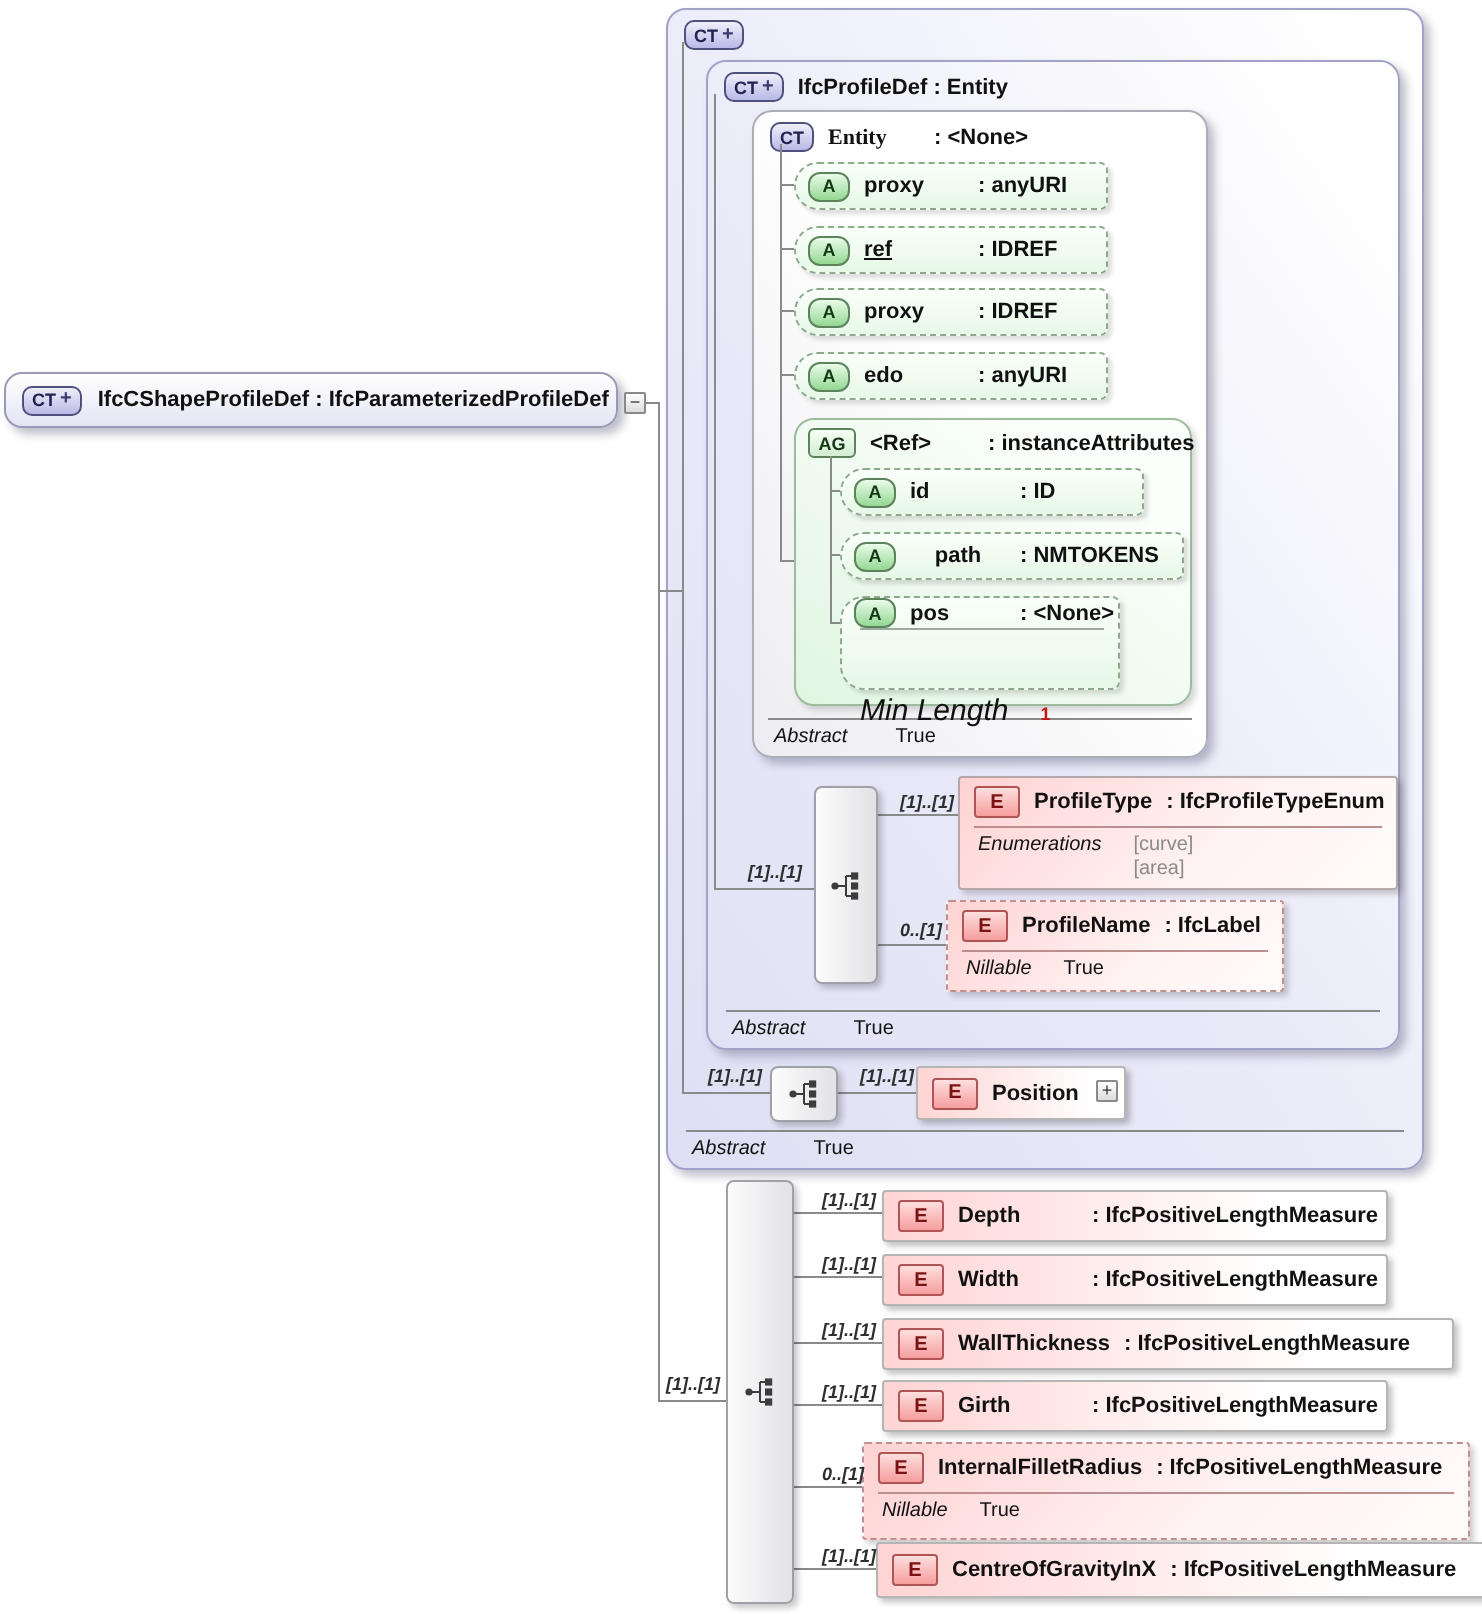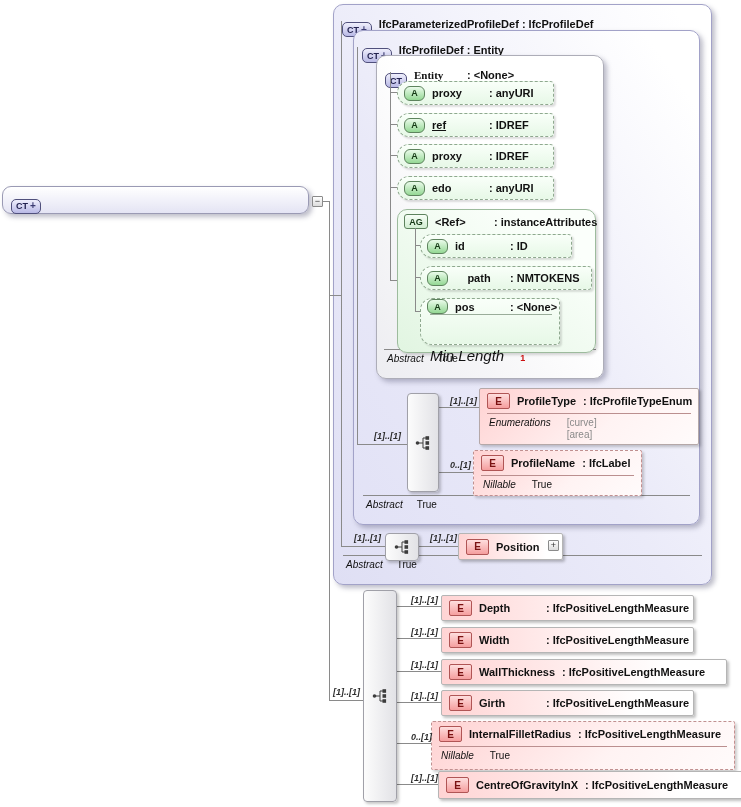--- a/index.html
+++ b/index.html
@@ -7,27 +7,27 @@
           font-family:"Liberation Sans",sans-serif;color:#111;}
   .ln{position:absolute;background:#8a8a8a;}
   .card{position:absolute;font-size:9px;font-style:italic;font-weight:600;color:#2e2e2e;white-space:nowrap;}
   
   .bigbox{position:absolute;border:1px solid #a2a2c8;border-radius:10px;
           box-shadow:3px 3px 5px rgba(90,90,120,.40);}
   .purple1{background:linear-gradient(to bottom left,#ffffff 5%,#ebebf9 55%,#dfdff4 100%);}
   .purple2{background:linear-gradient(to bottom left,#ffffff 8%,#e9e9f8 60%,#e2e2f6 100%);}
   .whitebox{background:linear-gradient(to bottom left,#ffffff 45%,#ededf1 100%);border-color:#adadb8;}
   .bb-head{display:flex;align-items:center;gap:7px;padding:5px 8px;font-weight:bold;font-size:11px;white-space:nowrap;}
-  .foot{position:absolute;left:9px;right:9px;bottom:13px;border-top:1px solid #8a8a8a;
-        display:flex;gap:14px;padding:3px 0 1px 3px;font-size:10px;align-items:baseline;white-space:nowrap;}
+  .foot{position:absolute;left:9px;right:9px;bottom:3px;border-top:1px solid #8a8a8a;
+        display:flex;gap:24px;padding:3px 0 1px 3px;font-size:10px;align-items:baseline;white-space:nowrap;}
   .foot .lbl{font-style:italic;}
   
   .ct-badge{display:inline-flex;align-items:center;justify-content:center;gap:2px;height:13px;padding:0 4px;
             border:1px solid #50507c;border-radius:5px;background:linear-gradient(#efeffc,#b9b9e6);
-            font-weight:bold;font-size:9px;color:#232350;flex:none;margin-top:12px;}
+            font-weight:bold;font-size:9px;color:#232350;flex:none;}
   .ct-badge .plus{font-weight:900;font-size:10px;line-height:10px;color:#3b3b72;}
   .a-badge{display:inline-flex;align-items:center;justify-content:center;width:19px;height:13px;flex:none;
            border:1px solid #5d835d;border-radius:6px;background:linear-gradient(#eafbea,#94d894);
            font-weight:bold;font-size:9px;color:#143814;}
   .ag-badge{display:inline-flex;align-items:center;justify-content:center;width:22px;height:13px;flex:none;
             border:1px solid #5d835d;border-radius:3px;background:linear-gradient(#f7fef7,#d2eed2);
             font-weight:bold;font-size:9px;color:#143814;}
   .e-badge{display:inline-flex;align-items:center;justify-content:center;width:21px;height:14px;flex:none;
            border:1px solid #b05555;border-radius:2px;background:linear-gradient(#fedede,#f59e9e);
            font-weight:bold;font-size:10px;color:#7a1212;}
@@ -70,21 +70,20 @@
 <body>
 
 <div id="canvas">
 
   <div class="bigbox purple1" style="left:333px;top:4px;width:377px;height:579px;">
     <div class="bb-head">
       <span class="ct-badge">
           <span>CT</span>
           <span class="plus">+</span>
         </span>
-      <span>IfcParameterizedProfileDef : IfcProfileDef</span>
     </div>
     <div class="foot">
       <span class="lbl">Abstract</span>
       <span>True</span>
     </div>
   </div>
 
   <div class="bigbox purple2" style="left:353px;top:30px;width:345px;height:493px;">
     <div class="bb-head">
       <span class="ct-badge">
@@ -323,16 +322,17 @@
   <div class="card" style="left:411px;top:660px;">[1]..[1]</div>
   <div class="card" style="left:411px;top:691px;">[1]..[1]</div>
   <div class="card" style="left:411px;top:732px;">0..[1]</div>
   <div class="card" style="left:411px;top:773px;">[1]..[1]</div>
 
   <div class="bigbox" style="left:2px;top:186px;width:307px;height:28px;border-color:#9a9ab4;border-radius:9px;background:linear-gradient(#ffffff,#e4e4f4);display:flex;align-items:center;gap:8px;padding:0 8px;box-sizing:border-box;">
     <span class="ct-badge">
         <span>CT</span>
         <span class="plus">+</span>
       </span>
+    <span style="font-weight:bold;font-size:11px;white-space:nowrap;">IfcCShapeProfileDef : IfcParameterizedProfileDef</span>
   </div>
   <div class="toggle" style="left:312px;top:196px;">−</div>
 
 </div>
 
 </body></html>

